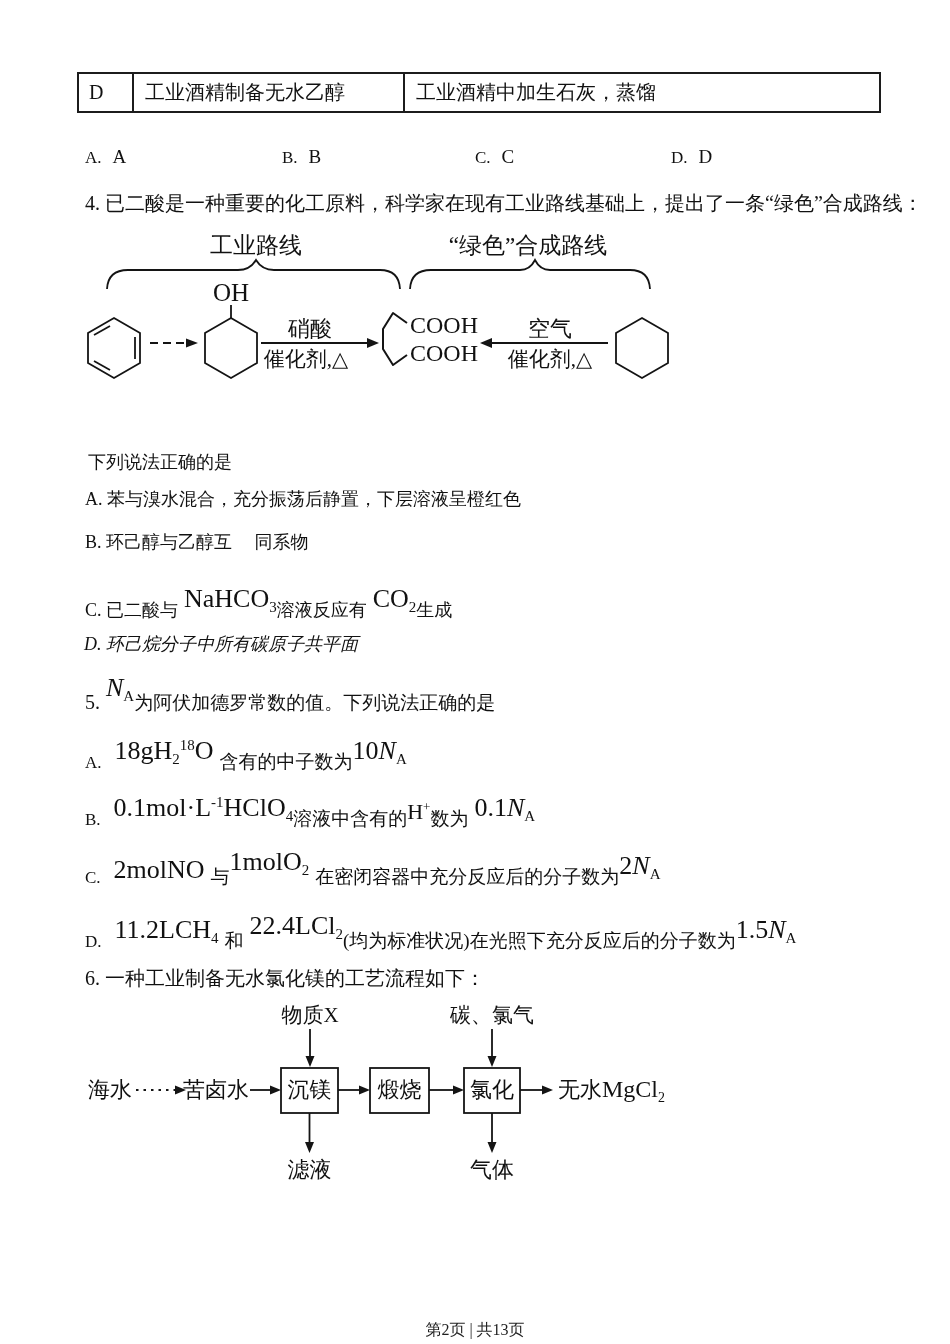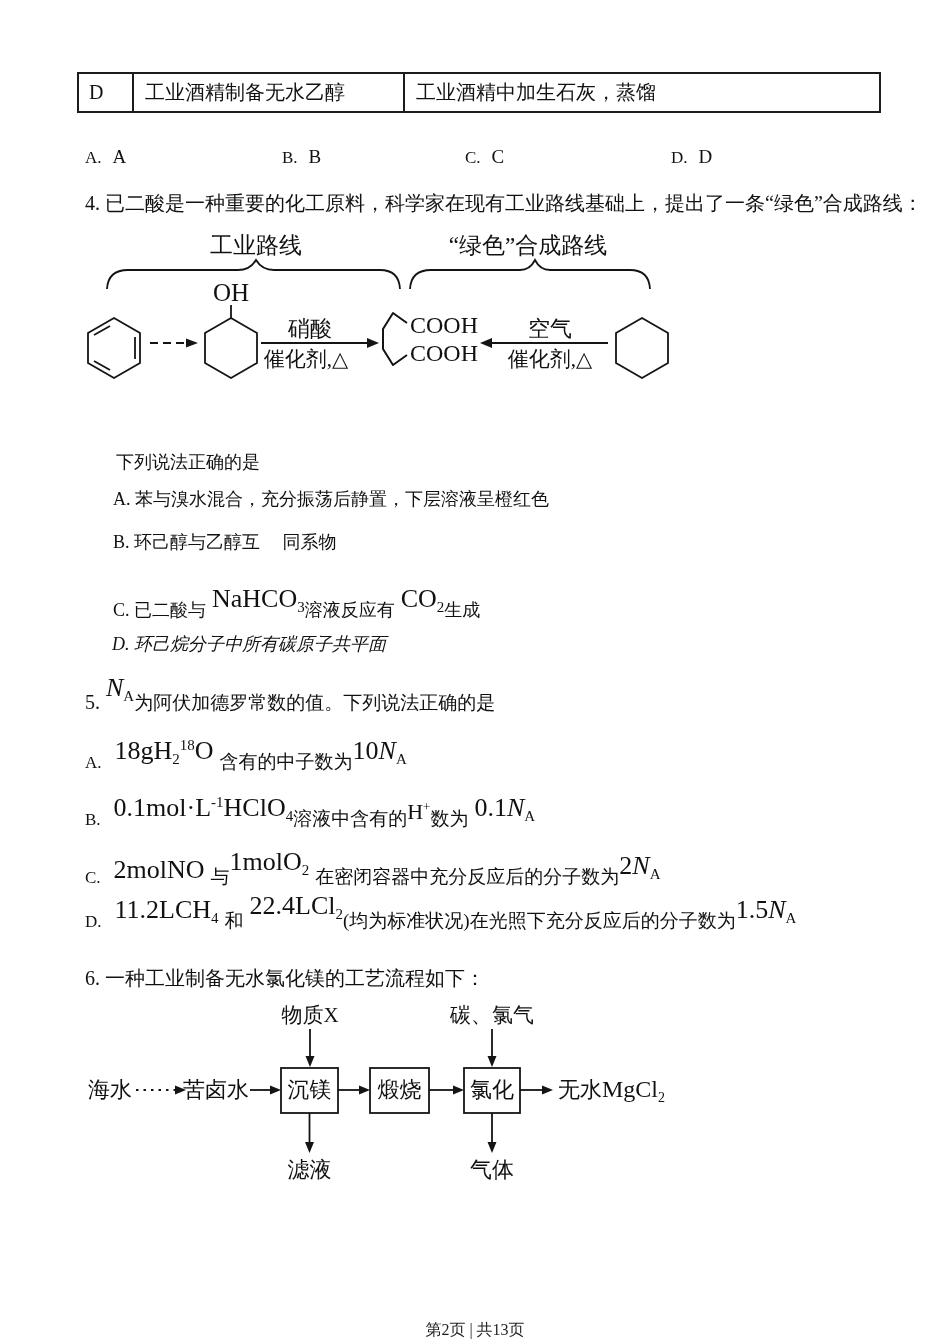--- a/index.html
+++ b/index.html
@@ -11,21 +11,21 @@
               border:2px solid #1c1c1c;display:flex;box-sizing:border-box;}
   #cont-table .cell{display:flex;align-items:center;font-size:20px;box-sizing:border-box;}
   #cont-table .c1{width:55px;padding-left:10px;border-right:2px solid #1c1c1c;}
   #cont-table .c2{width:271px;padding-left:11px;border-right:2px solid #1c1c1c;text-align:center;}
   #cont-table .c3{flex:1;padding-left:11px;}
   
   .ansopt{position:absolute;top:146px;font-size:19px;}
   .ansopt .l{font-size:17px;margin-right:11px;}
   
   .stem{font-size:20px;}
-  .q4line{font-size:18px;margin-left:28px;}
+  .q4line{font-size:18px;}
   .cn19{font-size:19px;text-align:right;}
   
   .fx{font-family:Liberation Serif, serif;font-size:26px;
       position:relative;top:-9px;}
   .fx2{top:-13px;}
   .fxs{font-family:"Liberation Serif","DejaVu Serif",serif;font-size:22px;
       position:relative;top:-6px;}
   .sb{font-size:15px;vertical-align:-5px;}
   .sp{font-size:15px;vertical-align:9px;}
   .it{font-style:italic;}
@@ -47,21 +47,21 @@
 <div id="page">
 
   <div id="cont-table">
     <div class="cell c1">D</div>
     <div class="cell c2">工业酒精制备无水乙醇</div>
     <div class="cell c3">工业酒精中加生石灰，蒸馏</div>
   </div>
 
   <div class="ansopt" style="left:85px;"><span class="l">A.</span><span>A</span></div>
   <div class="ansopt" style="left:282px;"><span class="l">B.</span><span>B</span></div>
-  <div class="ansopt" style="left:465px;"><span class="l">C.</span><span>C</span></div>
+  <div class="ansopt" style="left:475px;"><span class="l">C.</span><span>C</span></div>
   <div class="ansopt" style="left:671px;"><span class="l">D.</span><span>D</span></div>
 
   <div class="abs stem" style="left:85px;top:190px;">4. 已二酸是一种重要的化工原料，科学家在现有工业路线基础上，提出了一条“绿色”合成路线：</div>
 
   <svg id="q4-diagram" style="left:80px;top:225px;" width="620" height="165" viewBox="0 0 620 165">
 
     <text x="176" y="28" text-anchor="middle" font-size="23">工业路线</text>
     <text x="448" y="28" text-anchor="middle" font-size="23">“绿色”合成路线</text>
 
     <path class="ln" d="M27,64 Q28,45 48,45 L158,45 Q170,45 176,35 Q182,45 194,45 L300,45 Q319,45 320,64"></path>
@@ -123,21 +123,21 @@
   </div>
 
   <div class="abs cn19" style="left:85px;top:802px;">
     <span class="olab">B.</span><span class="fx"><span>0.1mol·L</span><span class="sp">-1</span><span>HClO</span><span class="sb">4</span></span><span>溶液中含有的</span><span class="fxs"><span>H</span><span class="sp" style="font-size:13px;vertical-align:8px;">+</span></span><span>数为</span><span class="gap"></span><span class="fx"><span>0.1</span><span class="it">N</span><span class="sb">A</span></span>
   </div>
 
   <div class="abs cn19" style="left:85px;top:860px;">
     <span class="olab">C.</span><span class="fx" style="top:-5px;">2molNO</span><span class="gap"></span><span>与</span><span class="fx fx2"><span>1molO</span><span class="sb">2</span></span><span class="gap"></span><span>在密闭容器中充分反应后的分子数为</span><span class="fx"><span>2</span><span class="it">N</span><span class="sb">A</span></span>
   </div>
 
-  <div class="abs cn19" style="left:85px;top:904px;">
+  <div class="abs cn19" style="left:85px;top:924px;">
     <span class="olab">D.</span><span class="fx"><span>11.2LCH</span><span class="sb">4</span></span><span class="gap"></span><span>和</span><span class="gap"></span><span class="fx fx2"><span>22.4LCl</span><span class="sb">2</span></span><span>(均为标准状况)在光照下充分反应后的分子数为</span><span class="fx"><span>1.5</span><span class="it">N</span><span class="sb">A</span></span>
   </div>
 
   <div class="abs stem" style="left:85px;top:965px;">6. 一种工业制备无水氯化镁的工艺流程如下：</div>
 
   <svg id="q6-flow" style="left:80px;top:995px;" width="620" height="195" viewBox="0 0 620 195">
 
     <text x="230" y="27" text-anchor="middle" font-size="21">物质X</text>
     <text x="412" y="27" text-anchor="middle" font-size="21">碳、氯气</text>
     <g>

